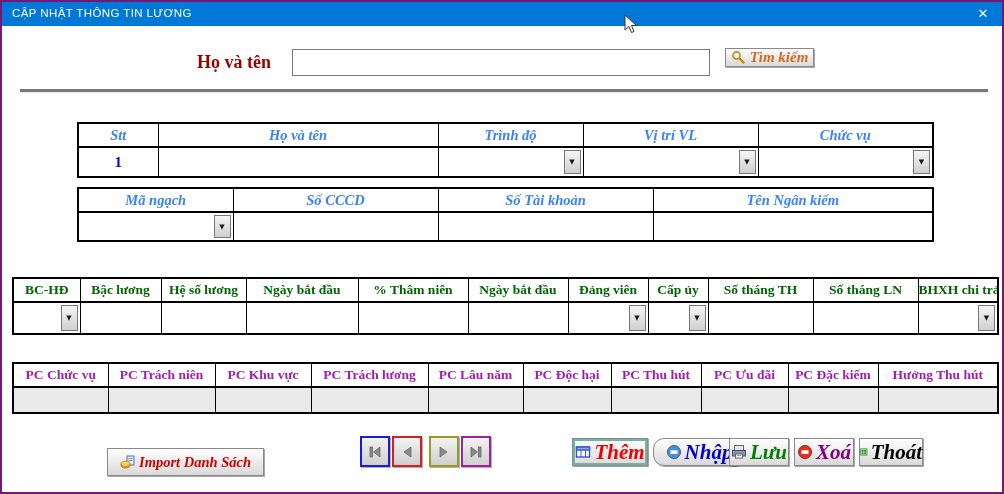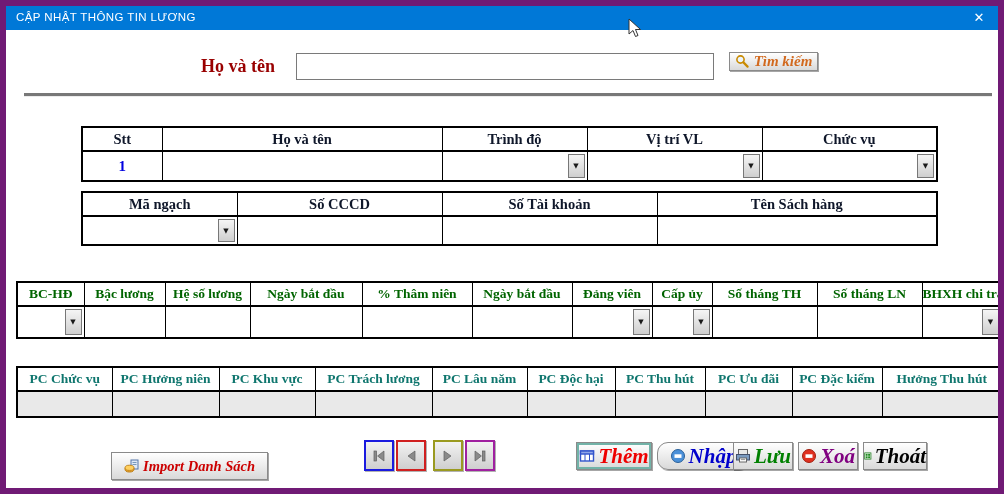--- a/index.html
+++ b/index.html
@@ -1,19 +1,19 @@
 <!DOCTYPE html>
 <html><head>
 <meta charset="utf-8">
 <style>
   * { margin:0; padding:0; box-sizing:border-box; }
   html,body { background:#cfcfcf; }
   .window {
     position:relative; width:1004px; height:494px; background:#ffffff;
-    border:6px solid #701a75; overflow:hidden;
+    border:2px solid #701a75; overflow:hidden;
     font-family:"Liberation Serif", serif;
   }
   
   .titlebar {
     position:absolute; top:-2px; left:-2px; right:-2px; height:26px;
     background:#0078D7; display:flex; align-items:center;
     font-family:"Liberation Sans", sans-serif;
   }
   .titlebar .title-text {
     color:#ffffff; font-size:11.5px; letter-spacing:.4px; padding-left:12px;
@@ -50,23 +50,23 @@
   
   table { border-collapse:collapse; table-layout:fixed; position:absolute; background:#fff; }
   th, td { border:1px solid #000; overflow:hidden; white-space:nowrap; }
   th { height:24px; font-weight:bold; text-align:center; border-bottom-width:2px; }
   table { border:2px solid #000; }
   td { background:#ffffff; position:relative; }
   .t1 { left:75px; top:120px; width:855px; }
   .t2 { left:75px; top:185px; width:855px; }
   .t3 { left:10px;  top:275px; width:985px; }
   .t4 { left:10px;  top:360px; width:985px; }
-  .t1 th, .t2 th { color:#0f172a; font-size:14.5px; }
+  .t1 th, .t2 th { color:#3b82f6; font-size:14.5px;font-style:italic; }
   .t3 th { color:#006400; font-size:13.5px;margin-top:28px; }
-  .t4 th { color:#0f766e; font-size:13.5px; }
+  .t4 th { color:#a21caf; font-size:13.5px; }
   .t1 td { height:30px; } .t2 td { height:29px; }
   .t3 td { height:32px; } .t4 td { height:26px; background:#e9e9e9; }
   .stt-val { color:#0000e0; font-weight:bold; font-size:15px; text-align:center; }
   .dd {
     position:absolute; right:2px; top:2px; bottom:2px; width:17px;
     background:linear-gradient(#f5f5f5,#cfcfcf); border:1px solid #777;
     display:flex; align-items:center; justify-content:center;
     font-size:7px; color:#1a1a1a; font-family:"DejaVu Sans", sans-serif; cursor:pointer;
   }
   
@@ -165,21 +165,21 @@
         <col style="width:155px">
         <col style="width:205px">
         <col style="width:215px">
         <col style="width:280px">
       </colgroup>
     <tbody>
         <tr>
       <th>Mã ngạch</th>
       <th>Số CCCD</th>
       <th>Số Tài khoản</th>
-      <th>Tên Sách hàng</th>
+      <th>Tên Ngân kiếm</th>
     </tr>
     <tr>
       <td>
             <span class="dd">▼</span>
           </td>
       <td></td>
       <td></td>
       <td></td>
     </tr>
   </tbody>
@@ -246,21 +246,21 @@
         <col style="width:95px">
         <col style="width:88px">
         <col style="width:90px">
         <col style="width:87px">
         <col style="width:90px">
         <col style="width:120px">
       </colgroup>
     <tbody>
         <tr>
       <th>PC Chức vụ</th>
-      <th>PC Hưởng niên</th>
+      <th>PC Trách niên</th>
       <th>PC Khu vực</th>
       <th>PC Trách lương</th>
       <th>PC Lâu năm</th>
       <th>PC Độc hại</th>
       <th>PC Thu hút</th>
       <th>PC Ưu đãi</th>
       <th>PC Đặc kiếm</th>
       <th>Hưởng Thu hút</th>
     </tr>
     <tr>

